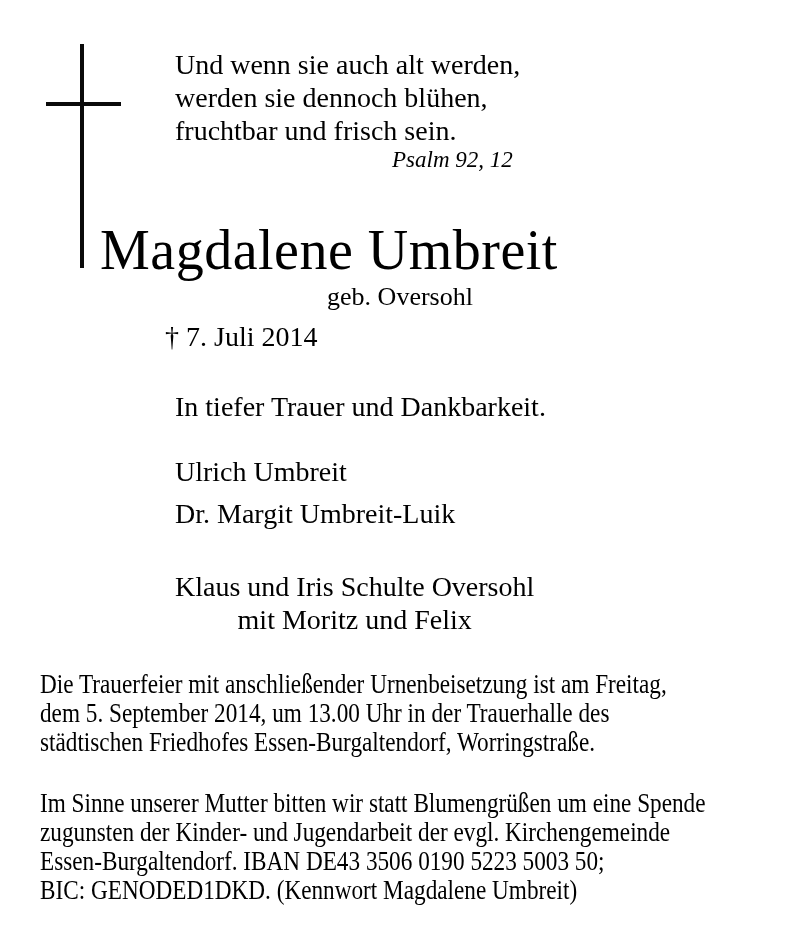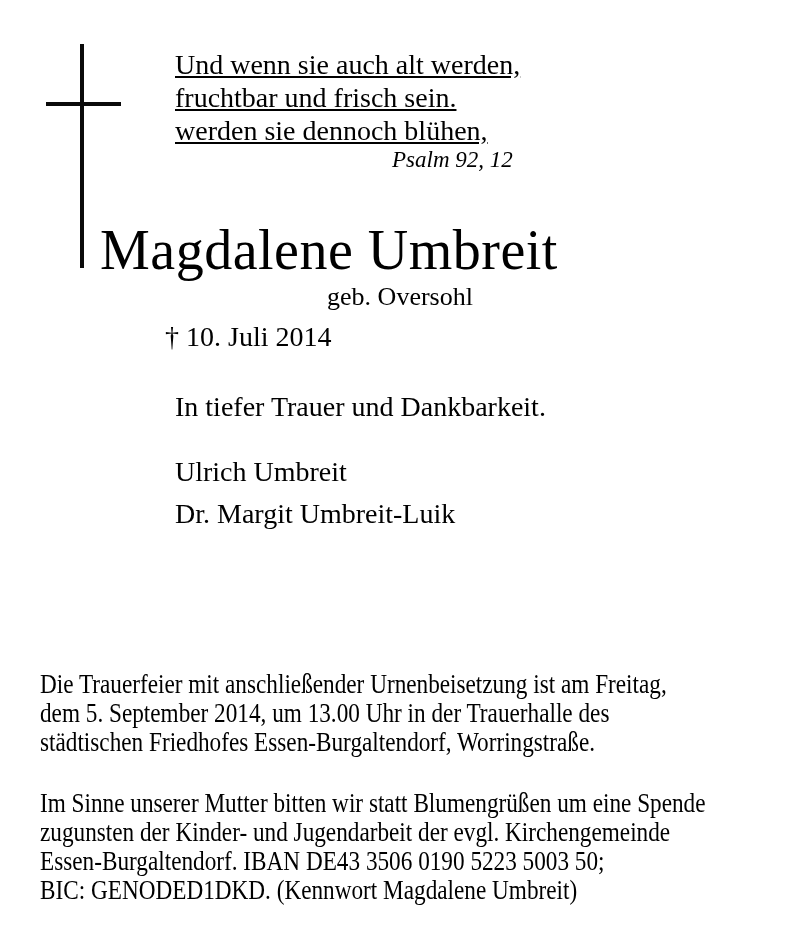--- a/index.html
+++ b/index.html
@@ -33,21 +33,20 @@
     left: 6px; top: 58px;
     width: 75px; height: 4px;
     background: #0a0a0a;
   }
 
   .verse {
     left: 175px; top: 48px;
     font-size: 28px;
     line-height: 33px;
     white-space: nowrap;
-    text-decoration: underline;
   }
   .verse-ref {
     left: 392px; top: 147px;
     font-size: 23px;
     font-style: italic;
     white-space: nowrap;
   }
   .deceased-name {
     left: 100px; top: 220px; width: 600px;
     text-align: left;
@@ -97,44 +96,48 @@
 
 <div class="card">
 
   <div class="abs cross">
     <div class="vbar"></div>
     <div class="hbar"></div>
   </div>
 
   <div class="abs verse">
     <div>Und wenn sie auch alt werden,</div>
+    <div>werden sie dennoch blühen,</div>
     <div>fruchtbar und frisch sein.</div>
-    <div>werden sie dennoch blühen,</div>
   </div>
 
   <div class="abs verse-ref">Psalm 92, 12</div>
 
   <div class="abs deceased-name">Magdalene Umbreit</div>
 
   <div class="abs birth-name">geb. Oversohl</div>
 
   <div class="abs dates-row">
-    <span class="death">† 10. Juli 2014</span>
+    <span class="death">† 7. Juli 2014</span>
   </div>
 
   <div class="abs mourning-intro">In tiefer Trauer und Dankbarkeit.</div>
 
   <div class="abs mourner mourner-1">
     <div>Ulrich Umbreit</div>
   </div>
 
   <div class="abs mourner mourner-2">
     <div>Dr. Margit Umbreit-Luik</div>
   </div>
 
+  <div class="abs mourner mourner-3">
+    <div>Klaus und Iris Schulte Oversohl</div>
+    <div>mit Moritz und Felix</div>
+  </div>
 
   <div class="abs narrow-par funeral">
     <div>Die Trauerfeier mit anschließender Urnenbeisetzung ist am Freitag,</div>
     <div>dem 5. September 2014, um 13.00 Uhr in der Trauerhalle des</div>
     <div>städtischen Friedhofes Essen-Burgaltendorf, Worringstraße.</div>
   </div>
 
   <div class="abs narrow-par donation">
     <div>Im Sinne unserer Mutter bitten wir statt Blumengrüßen um eine Spende</div>
     <div>zugunsten der Kinder- und Jugendarbeit der evgl. Kirchengemeinde</div>

